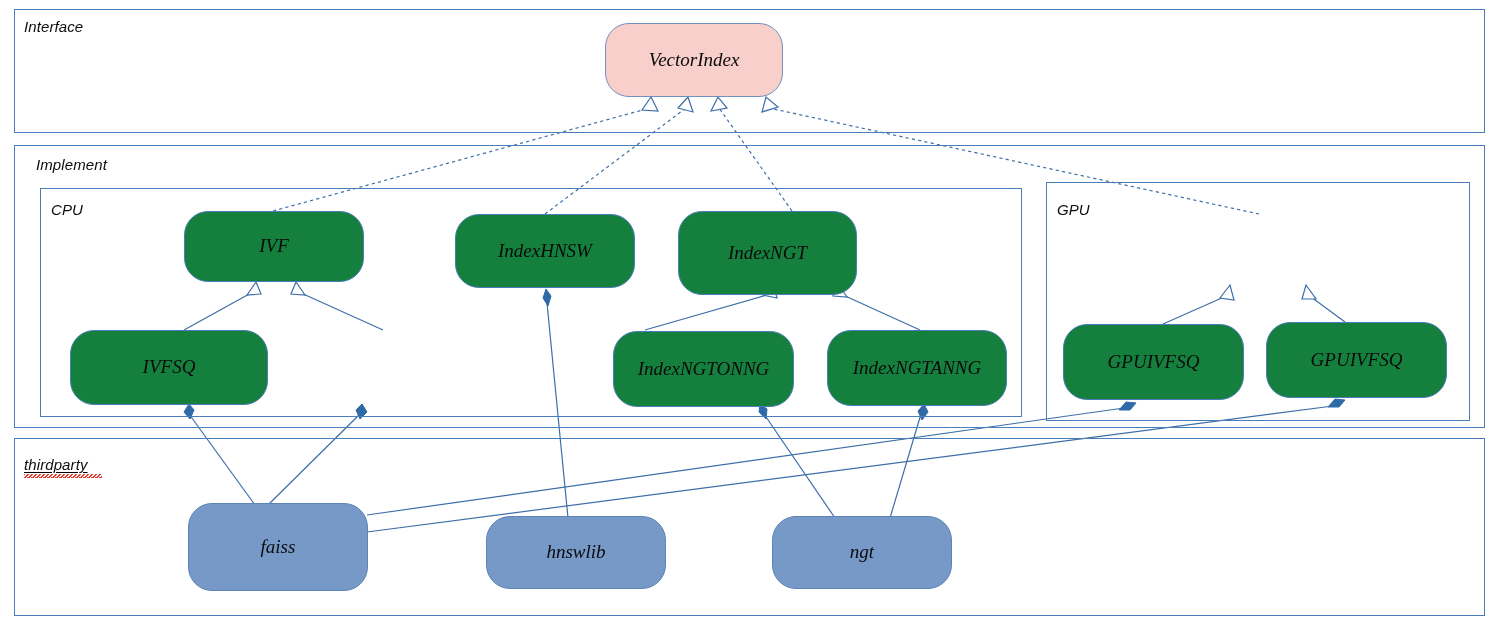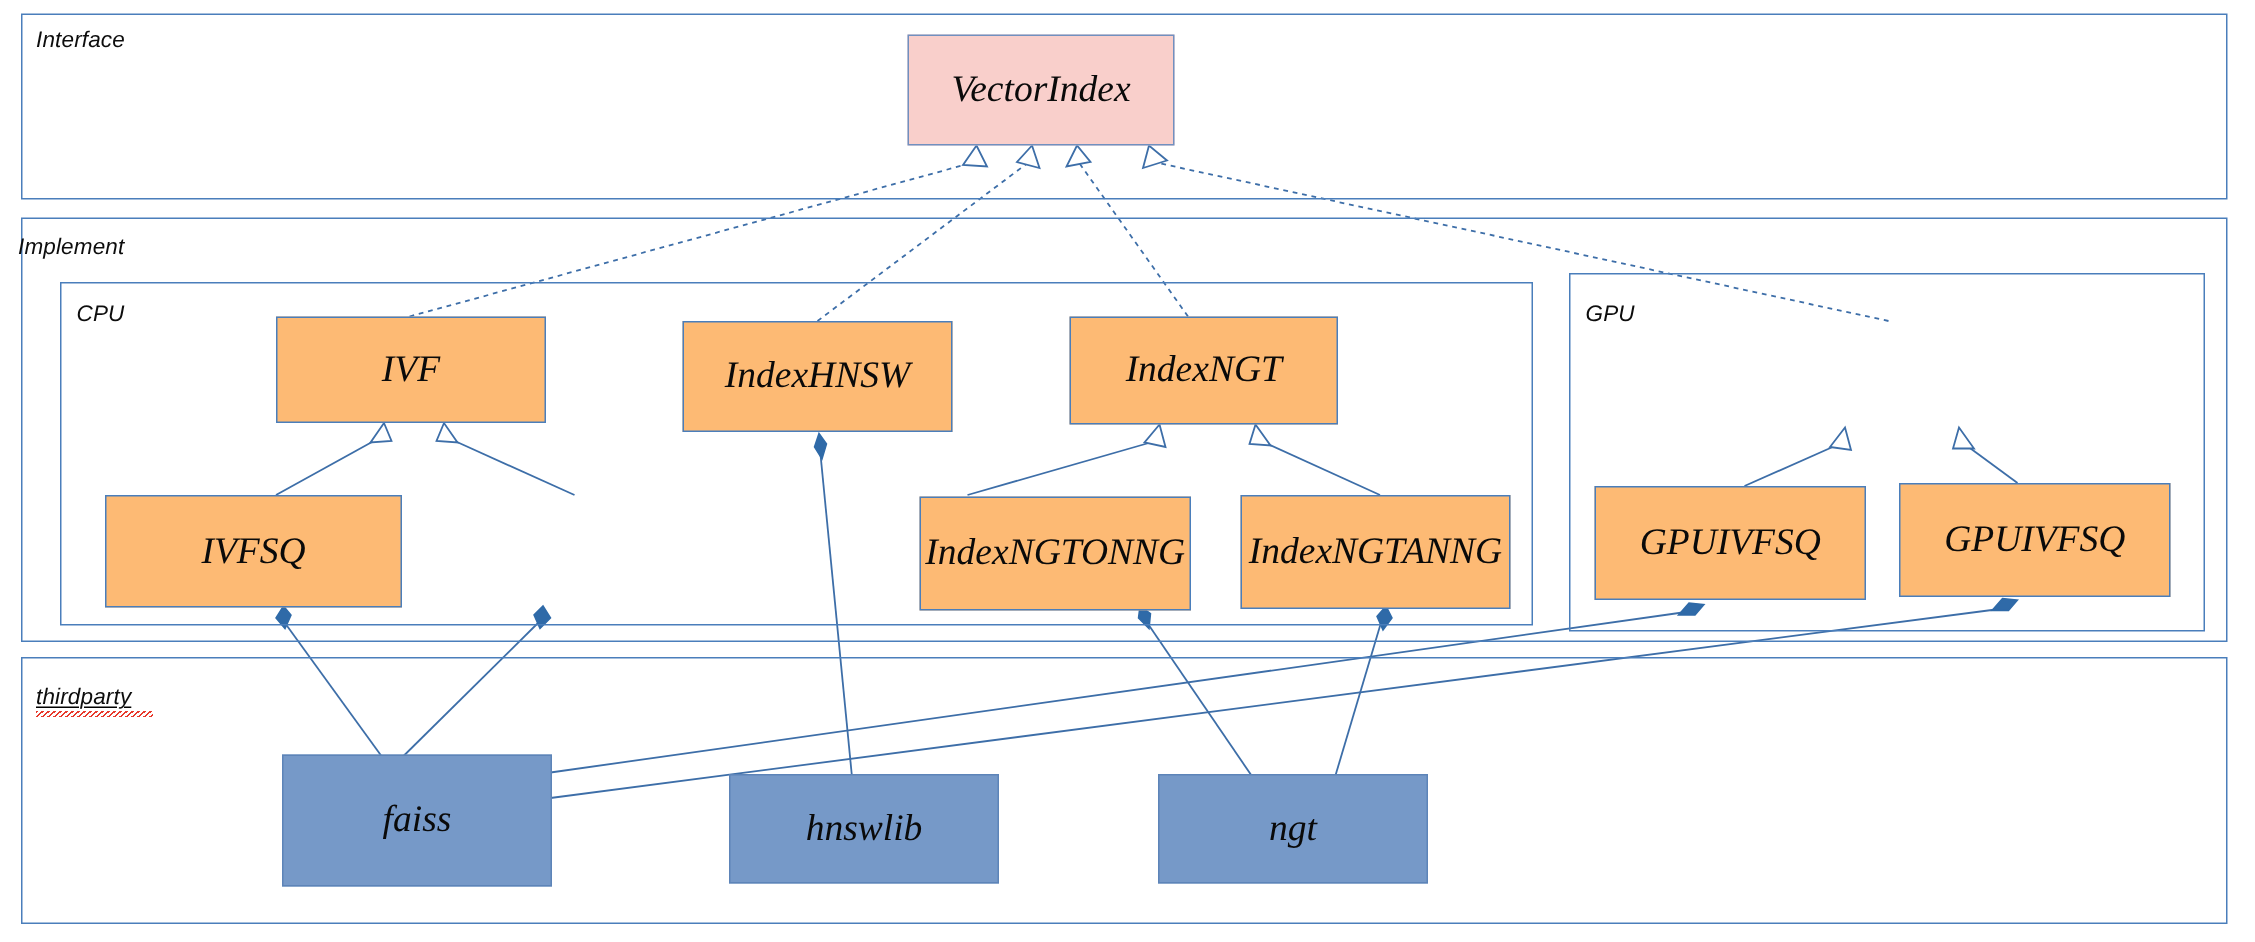--- a/index.html
+++ b/index.html
@@ -45,34 +45,34 @@
     background-image:
       repeating-linear-gradient(135deg,
         #e8392b 0px, #e8392b 1.2px,
         transparent 1.2px, transparent 2.4px);
     background-size: 4px 4px;
   }
   
   .node {
     position: absolute;
     box-sizing: border-box;
-    border-radius: 0;
+    border-radius: 24px;
     border: 1.4px solid #4a7ebb;
     display: flex;
     align-items: center;
     justify-content: center;
     font-family: "Liberation Serif", serif;
-    font-size: 25px;
+    font-size: 19px;
     color: #0a0a0a;
     text-align: left;
     line-height: 1.1;
     user-select: none;
   }
   .node.iface  { background: #f9cfcb; border-color: #7090c0; }
-  .node.impl   { background: #fdba74; border-color: #4a7ebb; }
+  .node.impl   { background: #15803d; border-color: #4a7ebb; }
   .node.third  { background: #7699c8; border-color: #5d84b8; }
 
   
   #edges {
     position: absolute;
     left: 0; top: 0;
     width: 1503px;
     height: 628px;
     pointer-events: none;
   }
@@ -174,21 +174,21 @@
     <g>
       <path class="edge-solid" d="M 890 518 L 921 414"></path>
       <polygon class="diamond-filled" points="924,404 928,412 922,420 918,411"></polygon>
     </g>
   </svg>
 
   <div class="container" style="left:14px; top:9px; width:1471px; height:124px;"></div>
   <div class="container-label" style="left:24px; top:18px;">Interface</div>
 
   <div class="container" style="left:14px; top:145px; width:1471px; height:283px;"></div>
-  <div class="container-label" style="left:12px; top:156px;text-align:center;">Implement</div>
+  <div class="container-label" style="left:36px; top:156px;text-align:center;">Implement</div>
 
   <div class="container" style="left:40px; top:188px; width:982px; height:229px;"></div>
   <div class="container-label" style="left:51px; top:201px;">CPU</div>
 
   <div class="container" style="left:1046px; top:182px; width:424px; height:239px;"></div>
   <div class="container-label" style="left:1057px; top:201px;">GPU</div>
 
   <div class="container" style="left:14px; top:438px; width:1471px; height:178px;"></div>
   <div class="container-label spell" style="left:24px; top:456px;">thirdparty</div>
   <div class="spell-wave" style="left:24px; top:474px; width:78px;"></div>
@@ -198,21 +198,21 @@
   </div>
 
   <div class="node impl" style="left:184px; top:211px; width:180px; height:71px;">
     <span>IVF</span>
   </div>
 
   <div class="node impl" style="left:455px; top:214px; width:180px; height:74px;">
     <span>IndexHNSW</span>
   </div>
 
-  <div class="node impl" style="left:713px; top:211px; width:179px; height:72px;">
+  <div class="node impl" style="left:678px; top:211px; width:179px; height:84px;">
     <span>IndexNGT</span>
   </div>
 
 
   <div class="node impl" style="left:70px; top:330px; width:198px; height:75px;">
     <span>IVFSQ</span>
   </div>
 
 
   <div class="node impl" style="left:613px; top:331px; width:181px; height:76px;">

